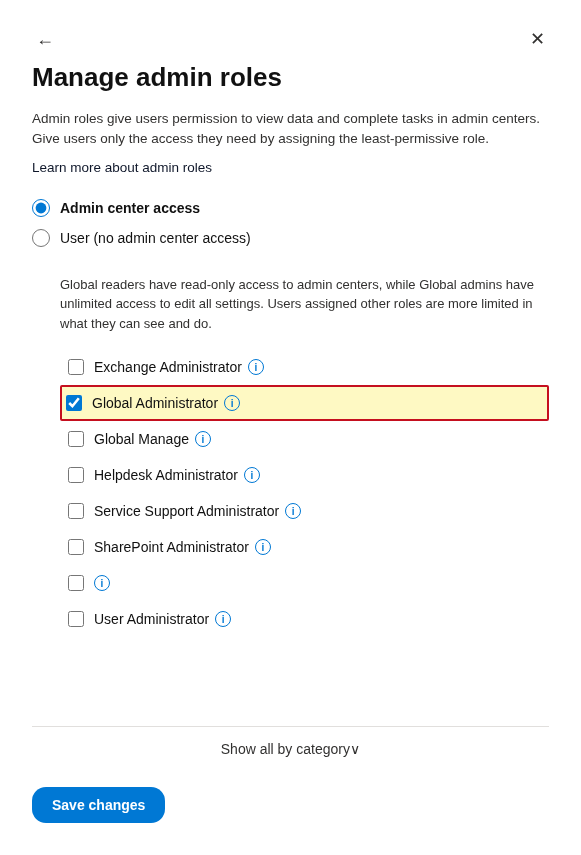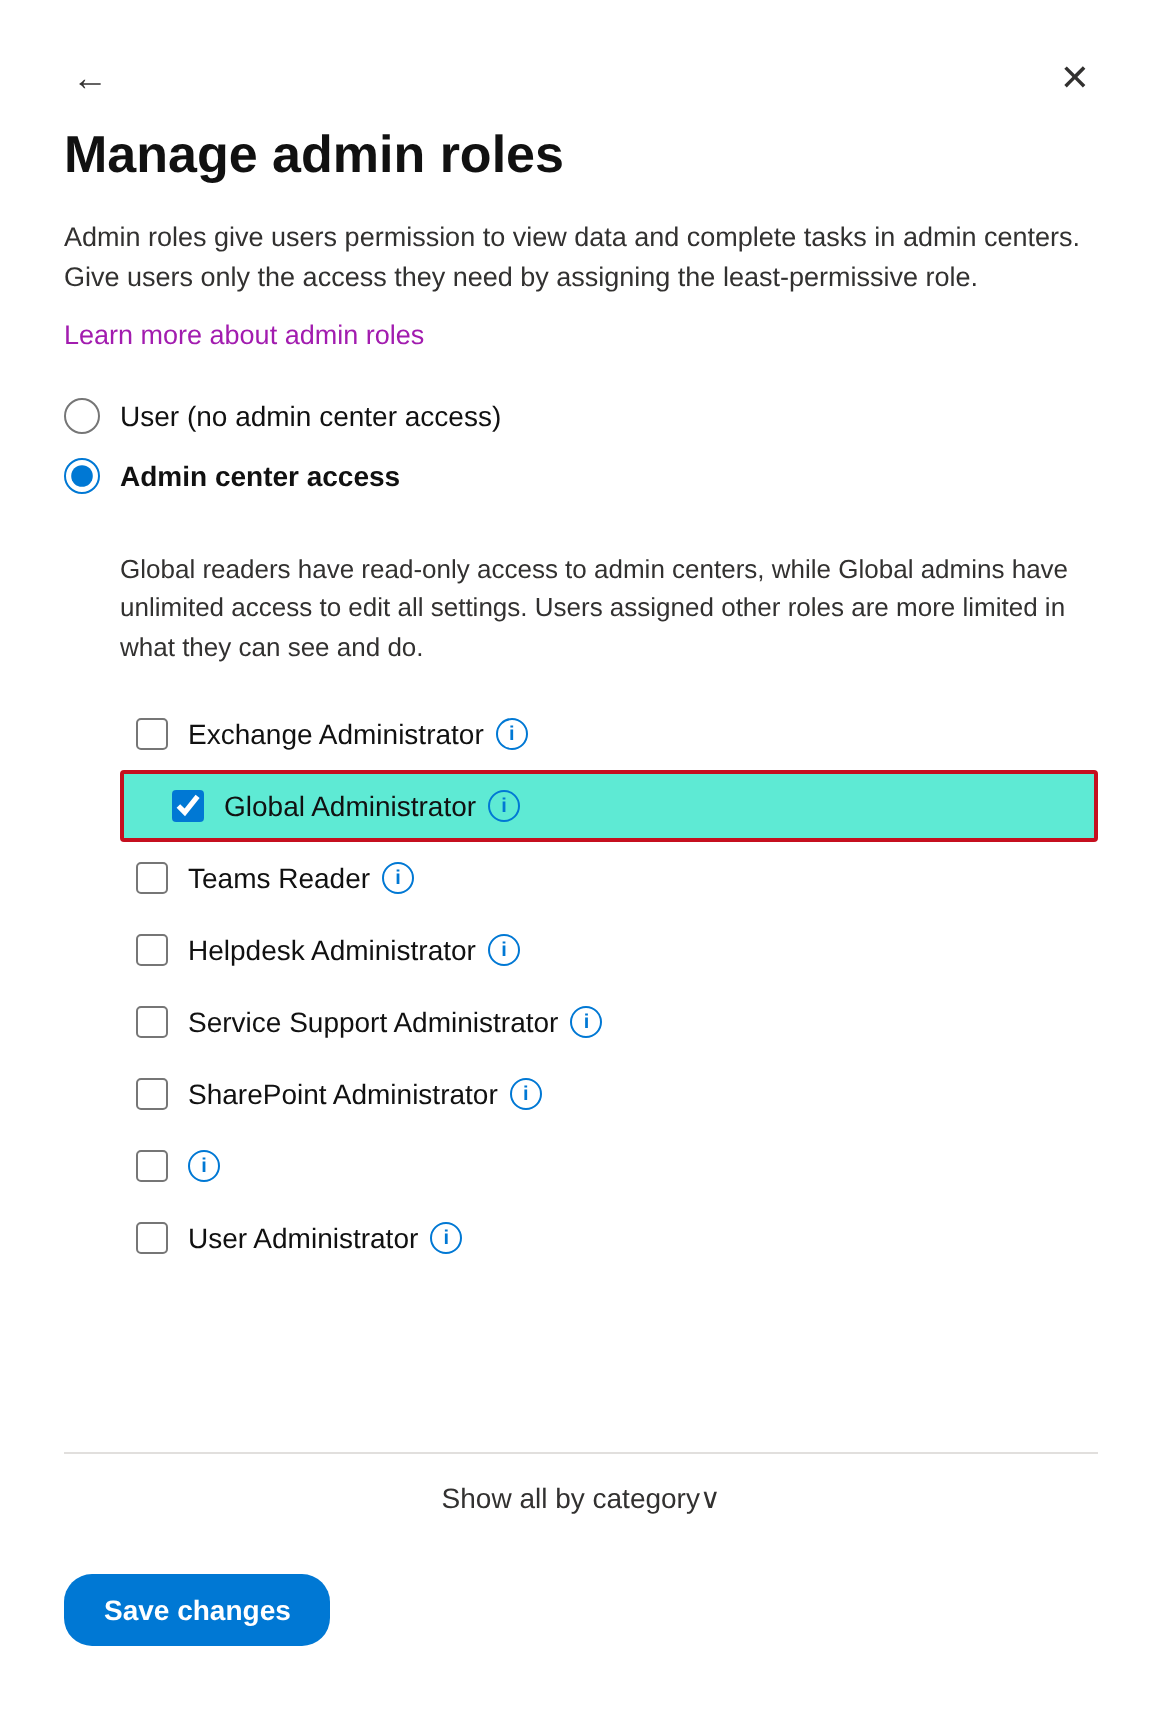--- a/index.html
+++ b/index.html
@@ -52,21 +52,21 @@
       color: #111;
       margin-bottom: 16px;
     }
     .description {
       font-size: 13.5px;
       color: #323130;
       line-height: 1.5;
       margin-bottom: 10px;
     }
     .learn-more {
-      color: #a21caf;
+      color: #0f172a;
       text-decoration: none;
       font-size: 13.5px;
       margin-bottom: 24px;
       display: inline-block;
     }
     .radio-section {
       margin-bottom: 16px;
     }
     .radio-option {
       display: flex;
@@ -105,22 +105,22 @@
     .checkbox-item {
       display: flex;
       align-items: center;
       gap: 10px;
       padding: 10px 8px;
       cursor: pointer;
     }
     .checkbox-item.highlighted {
       border: 2px solid #c50f1f;
       border-radius: 2px;
-      background: #5eead4;
-      padding: 8px 24px;
+      background: #fef9c3;
+      padding: 8px 4px;
     }
     .checkbox-item input[type="checkbox"] {
       width: 16px;
       height: 16px;
       accent-color: #0078d4;
       cursor: pointer;
       flex-shrink: 0;
     }
     .checkbox-label {
       font-size: 14px;
@@ -191,27 +191,27 @@
   </div>
 
   <h1 class="panel-title">Manage admin roles</h1>
 
   <p class="description">Admin roles give users permission to view data and complete tasks in admin centers. Give users only the access they need by assigning the least-permissive role.</p>
 
   <a href="#" class="learn-more">Learn more about admin roles</a>
 
   <div class="radio-section">
     <label class="radio-option">
+      <input type="radio" name="access_type" checked="" style="">
+      <span class="radio-label selected">Admin center access</span>
+    </label>
+    <label class="radio-option">
       <input type="radio" name="access_type" style="">
       <span class="radio-label">User (no admin center access)</span>
     </label>
-    <label class="radio-option">
-      <input type="radio" name="access_type" checked="" style="">
-      <span class="radio-label selected">Admin center access</span>
-    </label>
   </div>
 
   <p class="admin-description">Global readers have read-only access to admin centers, while Global admins have unlimited access to edit all settings. Users assigned other roles are more limited in what they can see and do.</p>
 
   <div class="checkbox-list">
 
     <label class="checkbox-item">
       <input type="checkbox" style="">
       <span class="checkbox-label">
         <span>Exchange Administrator</span>
@@ -223,21 +223,21 @@
       <input type="checkbox" checked="" style="">
       <span class="checkbox-label">
         <span>Global Administrator</span>
         <span class="info-icon">i</span>
       </span>
     </label>
 
     <label class="checkbox-item">
       <input type="checkbox" style="">
       <span class="checkbox-label">
-        <span>Teams Reader</span>
+        <span>Global Manage</span>
         <span class="info-icon">i</span>
       </span>
     </label>
 
     <label class="checkbox-item">
       <input type="checkbox" style="">
       <span class="checkbox-label">
         <span>Helpdesk Administrator</span>
         <span class="info-icon">i</span>
       </span>

